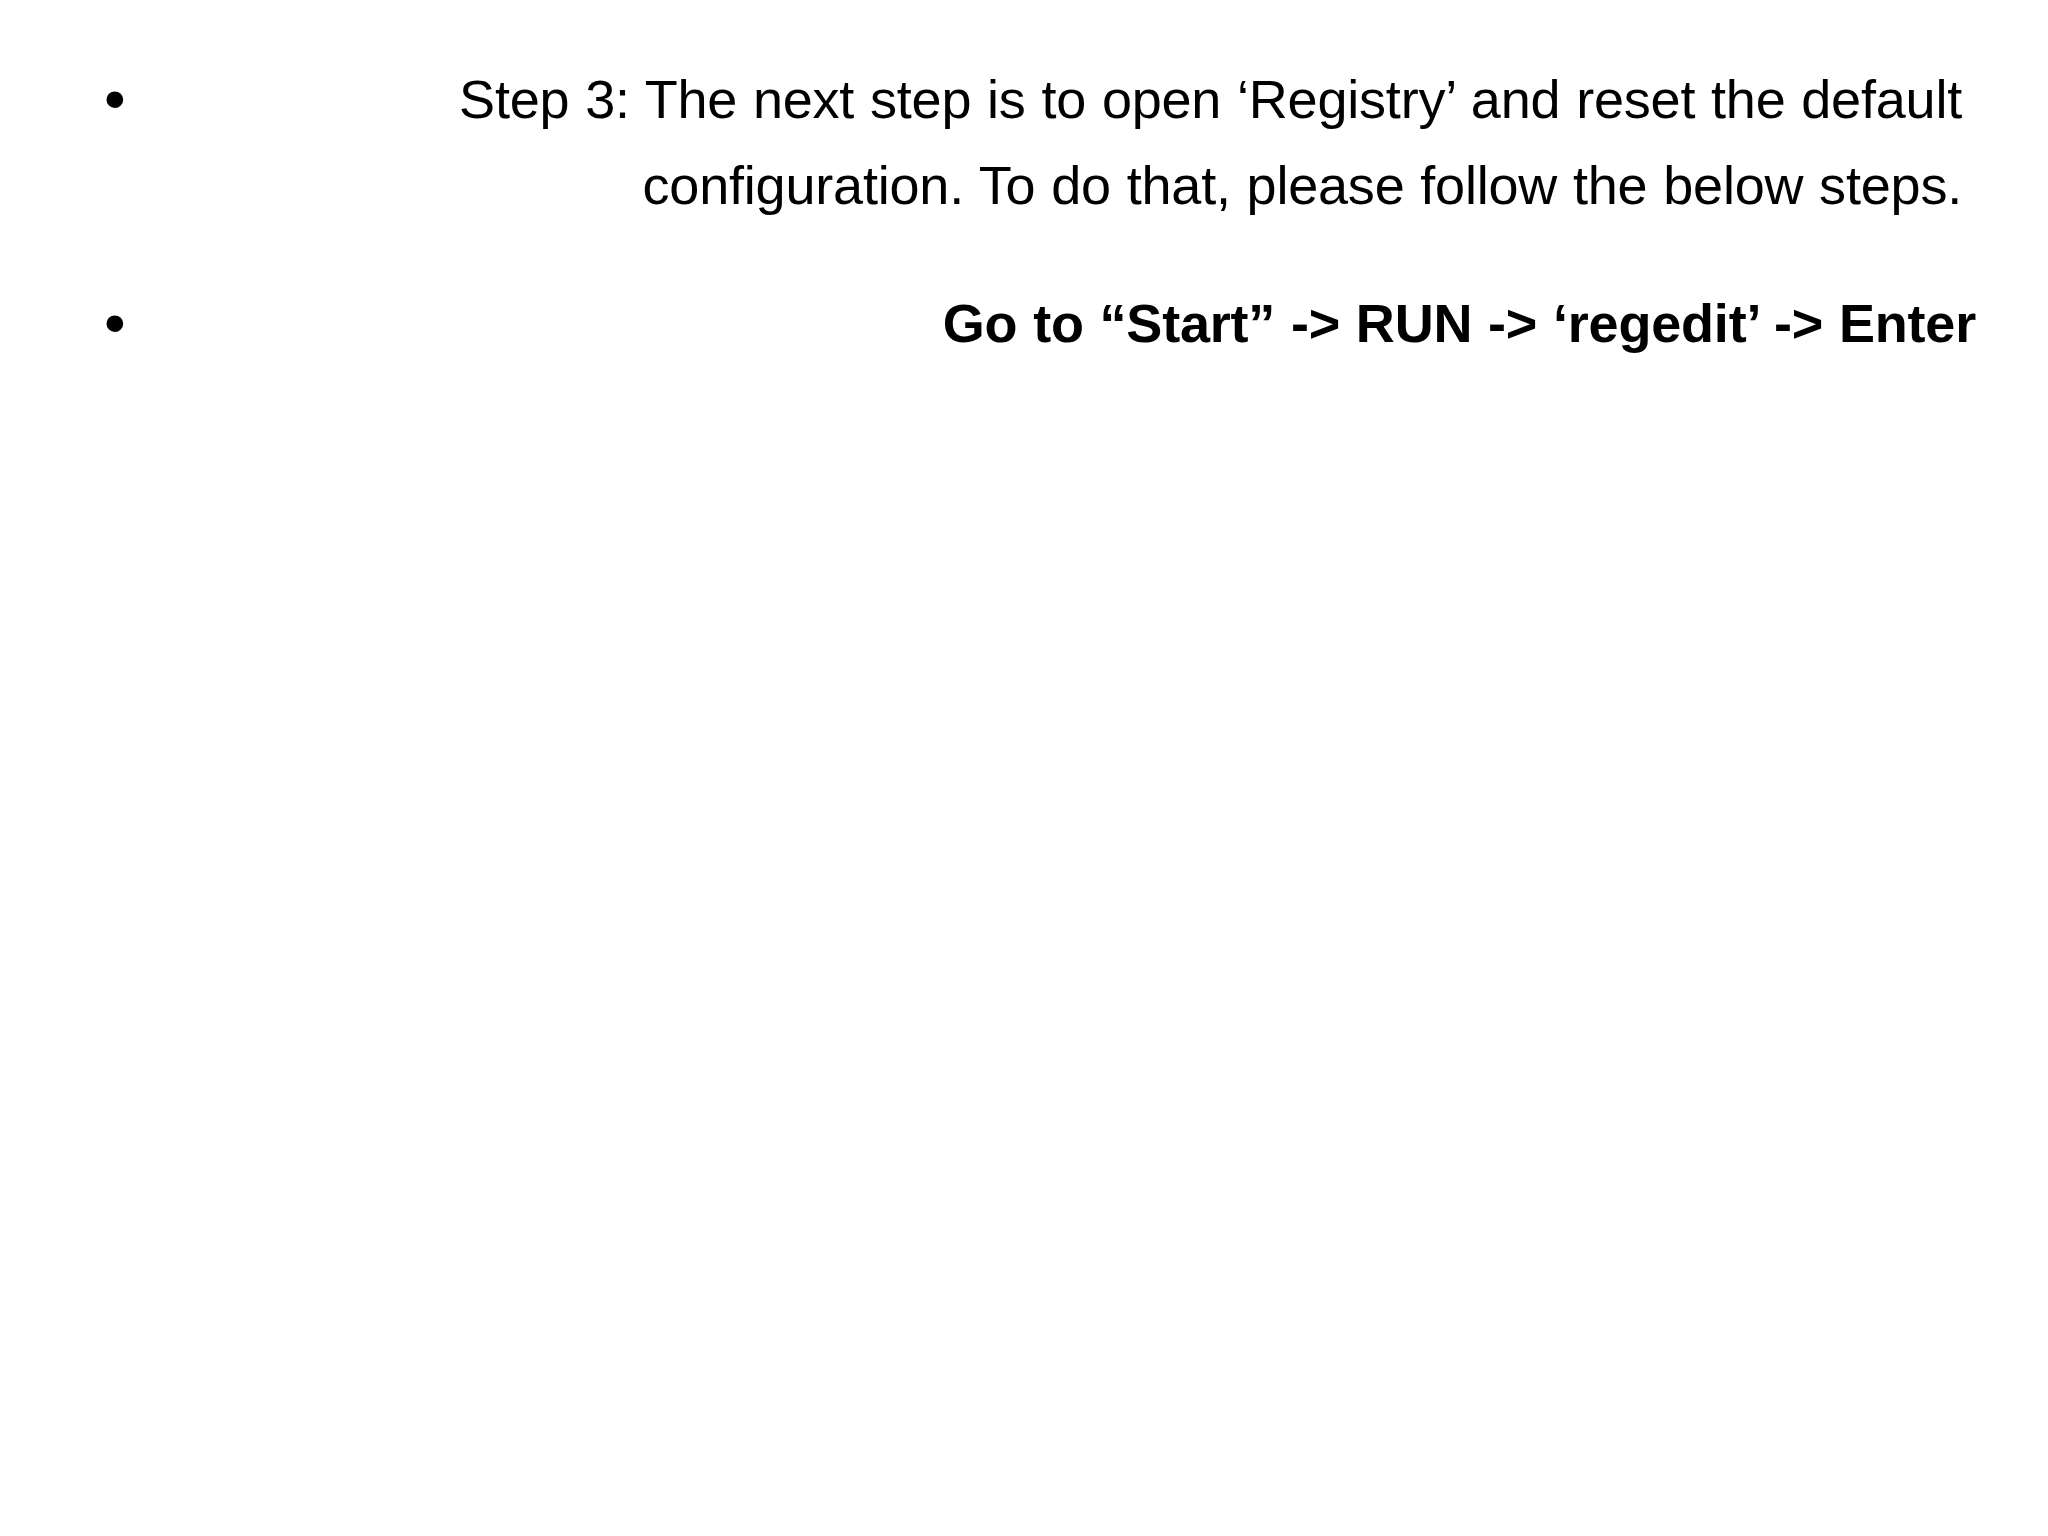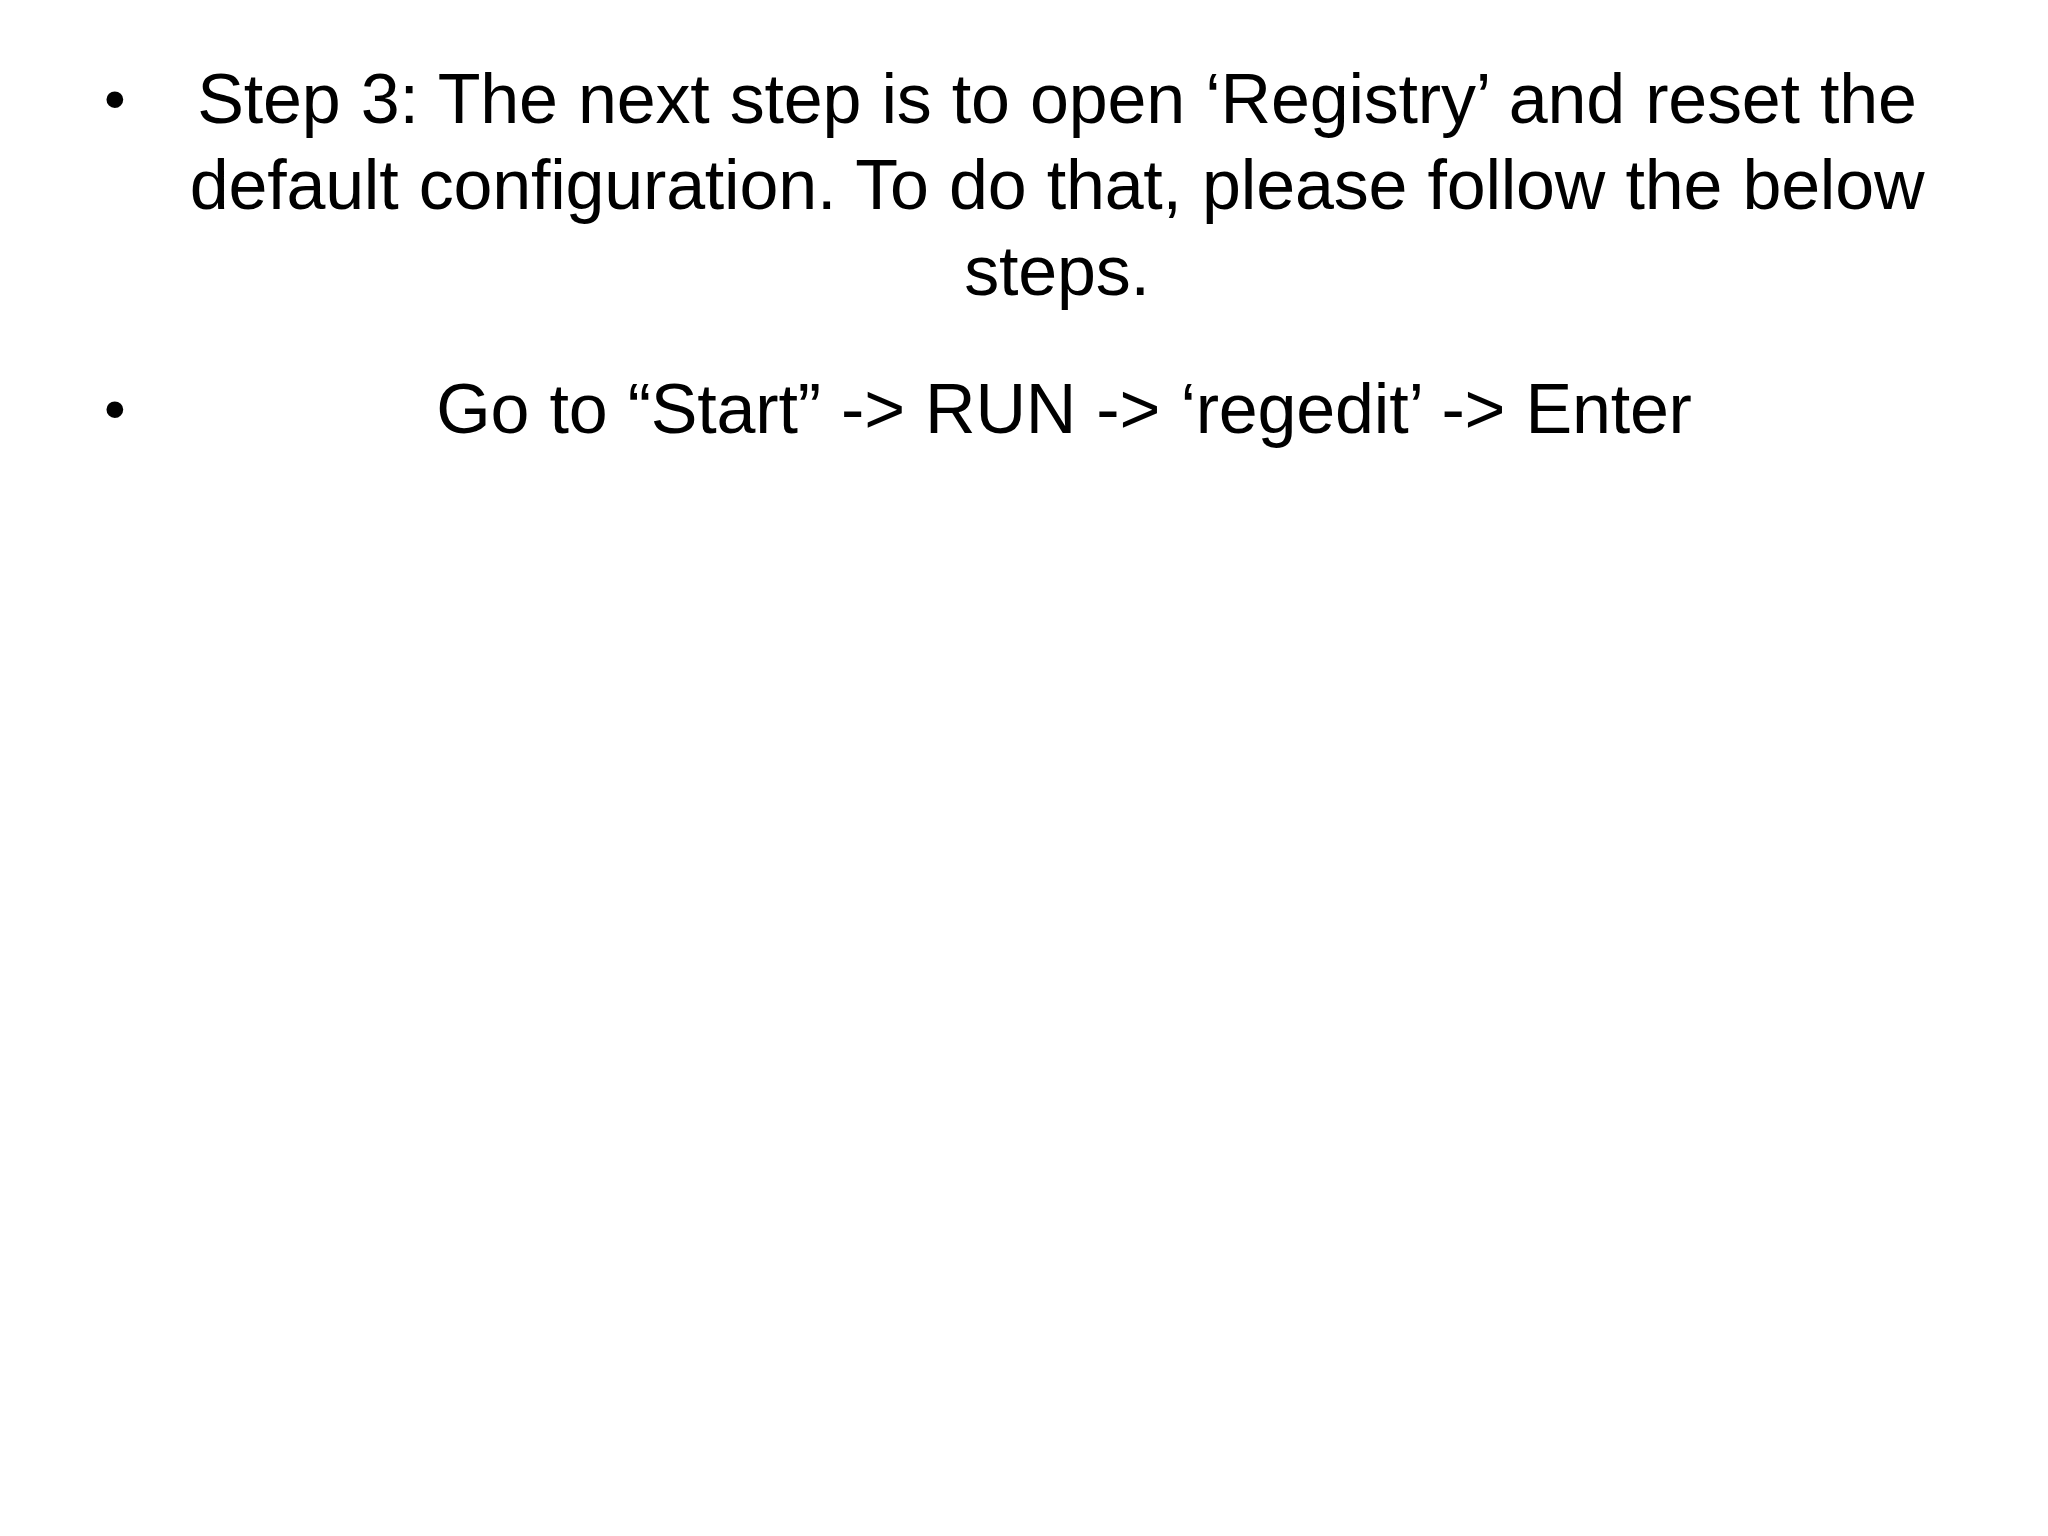--- a/index.html
+++ b/index.html
@@ -43,39 +43,40 @@
     font-size: 62px;
     line-height: 86px;
     text-align: left;
     padding-left: 8px;
     box-sizing: border-box;
     user-select: none;
   }
 
   .bullet-text {
     flex: 1 1 auto;
-    font-size: 70px;
+    font-size: 54px;
     line-height: 86px;
     letter-spacing: -0.2px;
     word-spacing: 1px;
-    text-align: center;
+    text-align: right;
     white-space: normal;
   }
 
   
   .bullet-item.first .bullet-text {
     max-width: 1810px;
   }
 
   .bullet-item.second {
     margin-top: 52px;
   }
 
   .bullet-item.second .bullet-text {
     white-space: nowrap;
+    font-weight: bold;
   }
 </style>
 </head>
 <body>
 
 <div class="slide">
 
   <div class="body-placeholder">
 
     <div class="bullet-item first">

